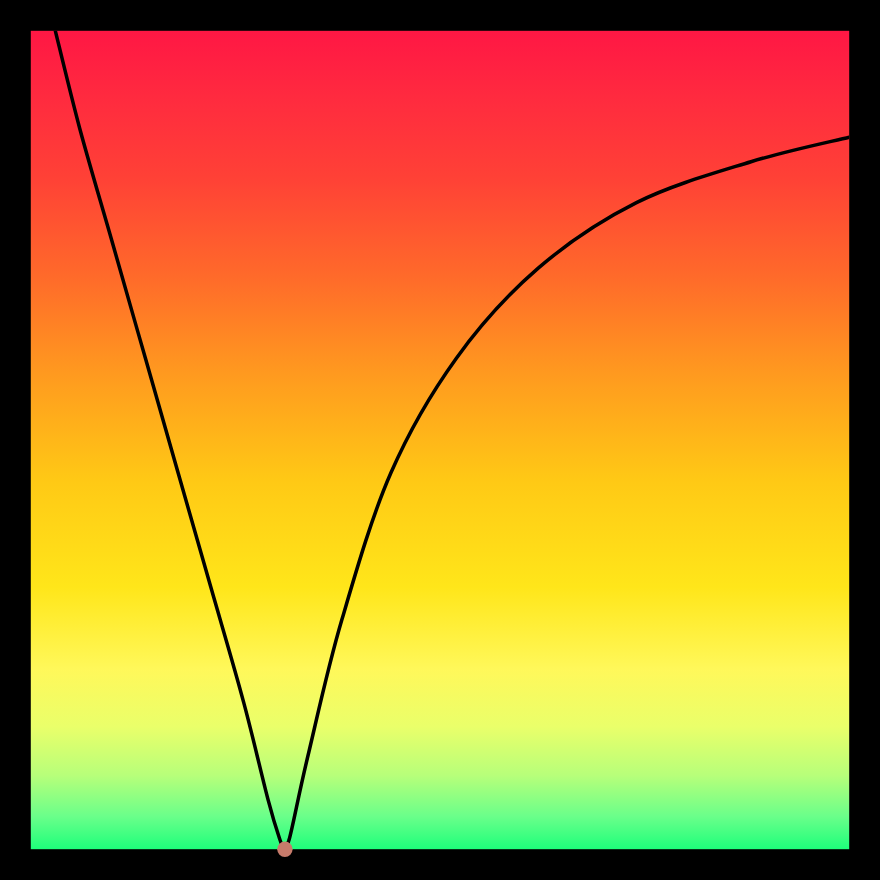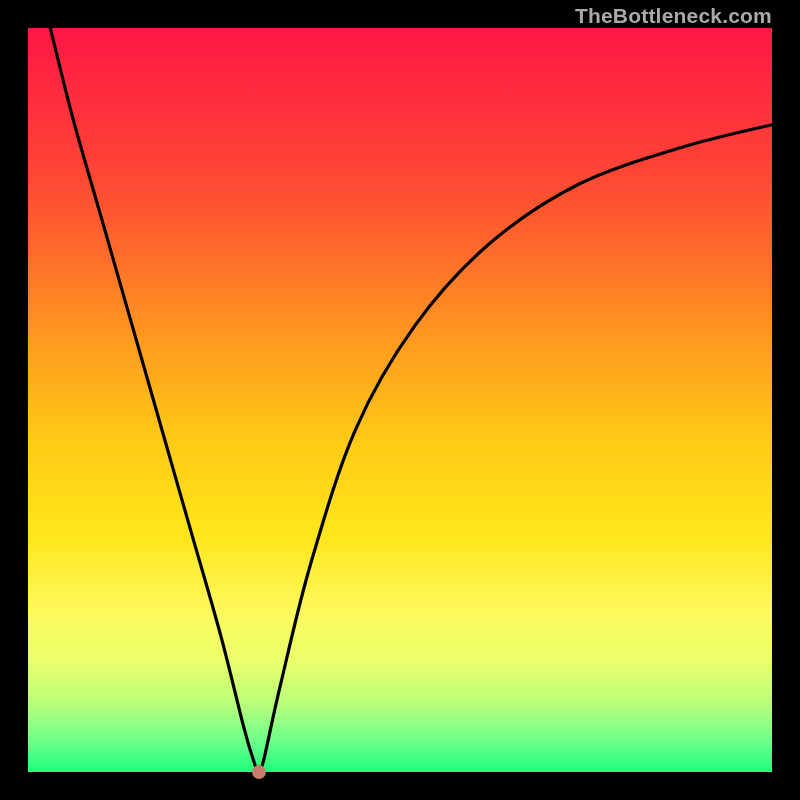--- a/index.html
+++ b/index.html
@@ -62,21 +62,20 @@
     height: 14px;
     background: #c77b6b;
     border-radius: 50%;
     transform: translate(-50%, -50%);
   }
 </style>
 </head>
 <body>
 
 <div class="frame">
-  <div class="watermark">TheBottleneck.com</div>
 
   <div class="plot-area">
     <svg class="curve-svg" viewBox="0 0 744 744" preserveAspectRatio="none">
       <path id="curve-path" fill="none" stroke="#000" stroke-width="3.2" stroke-linejoin="round" stroke-linecap="round" d="M 22.3 0.0 C 26.0 14.9, 36.0 57.0, 44.6 89.3 C 53.3 121.5, 64.5 158.7, 74.4 193.4 C 84.3 228.2, 94.2 262.9, 104.2 297.6 C 114.1 332.3, 124.0 367.0, 133.9 401.8 C 143.8 436.5, 153.8 471.2, 163.7 505.9 C 173.6 540.6, 184.8 577.8, 193.4 610.1 C 202.1 642.3, 210.2 678.3, 215.8 699.4 C 221.3 720.4, 224.4 729.1, 226.9 736.6 C 229.4 744.0, 229.4 744.0, 230.6 744.0 C 231.9 744.0, 233.1 740.3, 234.4 736.6 C 235.6 732.8, 235.0 735.3, 238.1 721.7 C 241.2 708.0, 245.5 685.7, 253.0 654.7 C 260.4 623.7, 270.3 577.8, 282.7 535.7 C 295.1 493.5, 310.0 441.4, 327.4 401.8 C 344.7 362.1, 364.6 328.6, 386.9 297.6 C 409.2 266.6, 434.0 239.3, 461.3 215.8 C 488.6 192.2, 518.3 172.4, 550.6 156.2 C 582.8 140.1, 622.5 129.0, 654.7 119.0 C 687.0 109.1, 729.1 100.4, 744.0 96.7"></path>
     </svg>
     <div id="marker-dot" class="dot" style="left: 230.64px; top: 744px; background: rgb(199, 123, 107);"></div>
   </div>
 </div>
 
 </body></html>

